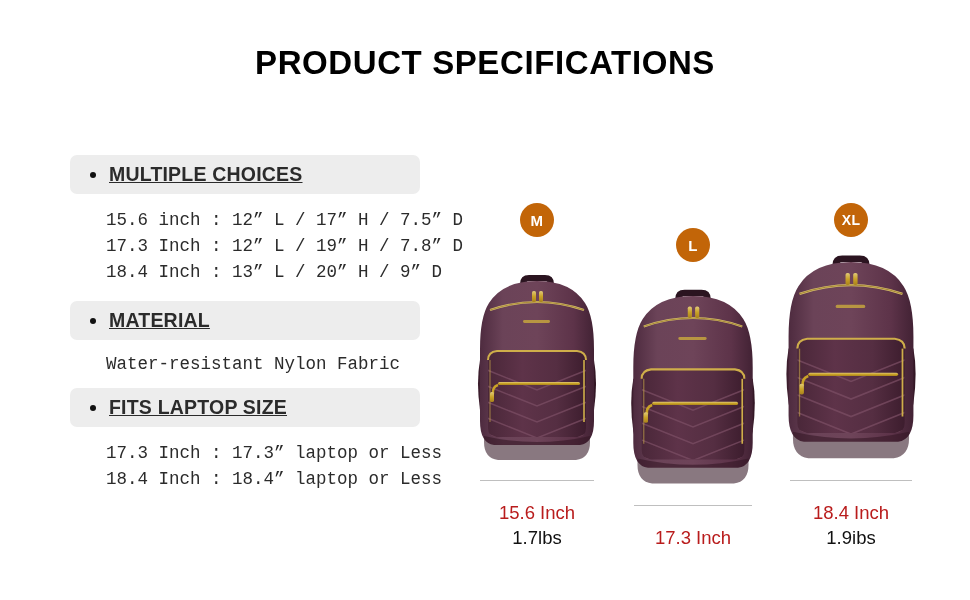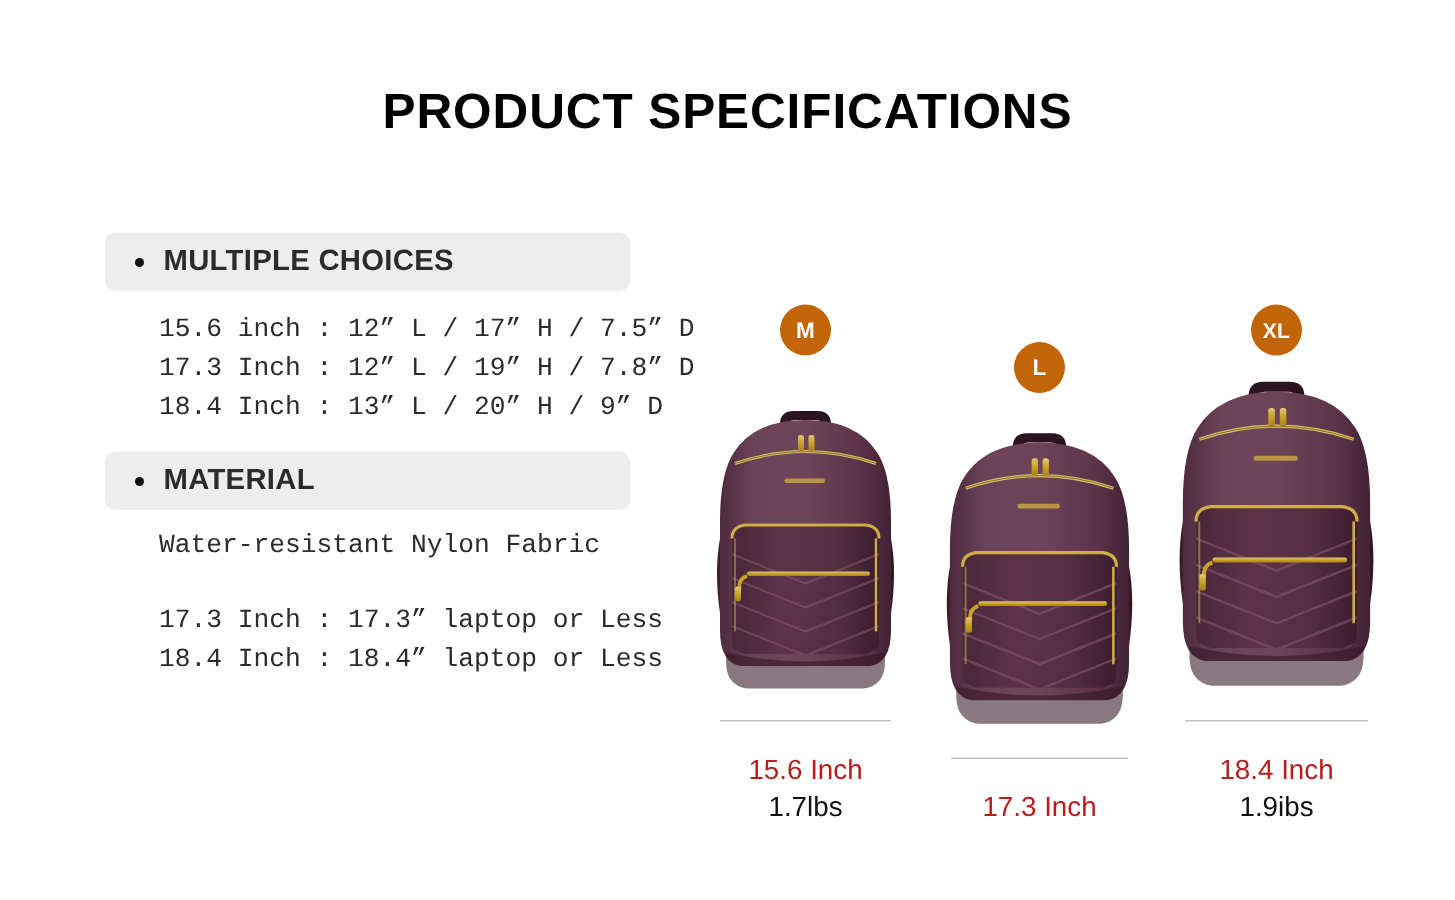--- a/index.html
+++ b/index.html
@@ -13,21 +13,21 @@
     position: relative;
     overflow: hidden;
     font-family: "Liberation Sans", sans-serif;
     color: #1a1a1a;
     -webkit-font-smoothing: antialiased;
   }
 
   
   #page-title {
     position: absolute;
-    top: 55px;
+    top: 44px;
     left: 0;
     width: 970px;
     text-align: center;
     font-size: 33px;
     font-weight: bold;
     letter-spacing: 0.6px;
     color: #000000;
   }
 
   
@@ -54,20 +54,21 @@
     border-radius: 50%;
     background: #111111;
     margin-right: 13px;
     flex: 0 0 auto;
   }
   .spec-header-label {
     font-size: 19.5px;
     font-weight: bold;
     letter-spacing: 0.2px;
     color: #2b2b2b;
+    text-decoration: underline;
   }
 
   .spec-lines {
     padding: 13px 0 0 36px;
   }
   .spec-line {
     font-size: 17.5px;
     line-height: 26px;
     color: #2b2b2b;
     white-space: nowrap;
@@ -170,20 +171,24 @@
     <div class="spec-header">
       <span class="bullet"></span>
       <span class="spec-header-label">MATERIAL</span>
     </div>
     <div class="spec-lines">
       <div class="spec-line">Water-resistant Nylon Fabric</div>
     </div>
   </div>
 
   <div class="spec-section sec-fits">
+    <div class="spec-header">
+      <span class="bullet"></span>
+      <span class="spec-header-label">FITS LAPTOP SIZE</span>
+    </div>
     <div class="spec-lines">
       <div class="spec-line">17.3 Inch : 17.3” laptop or Less</div>
       <div class="spec-line">18.4 Inch : 18.4” laptop or Less</div>
     </div>
   </div>
 
 </div>
 
 <div id="product-row">
 

